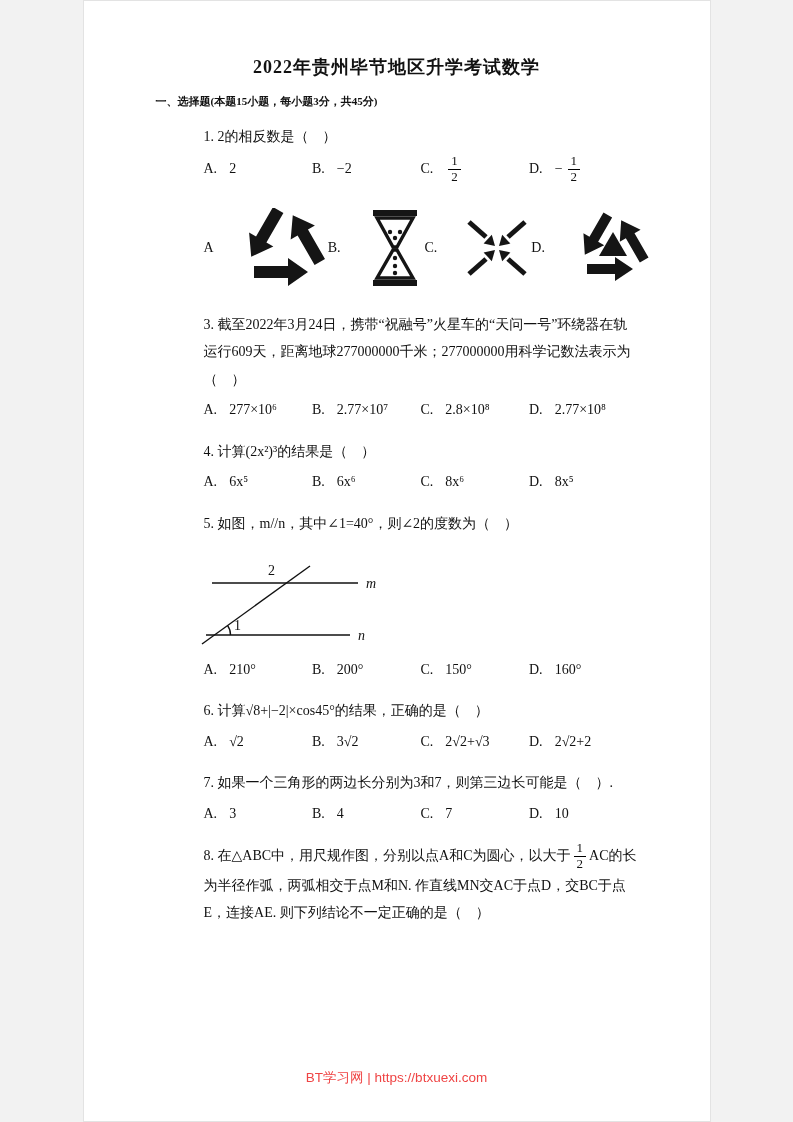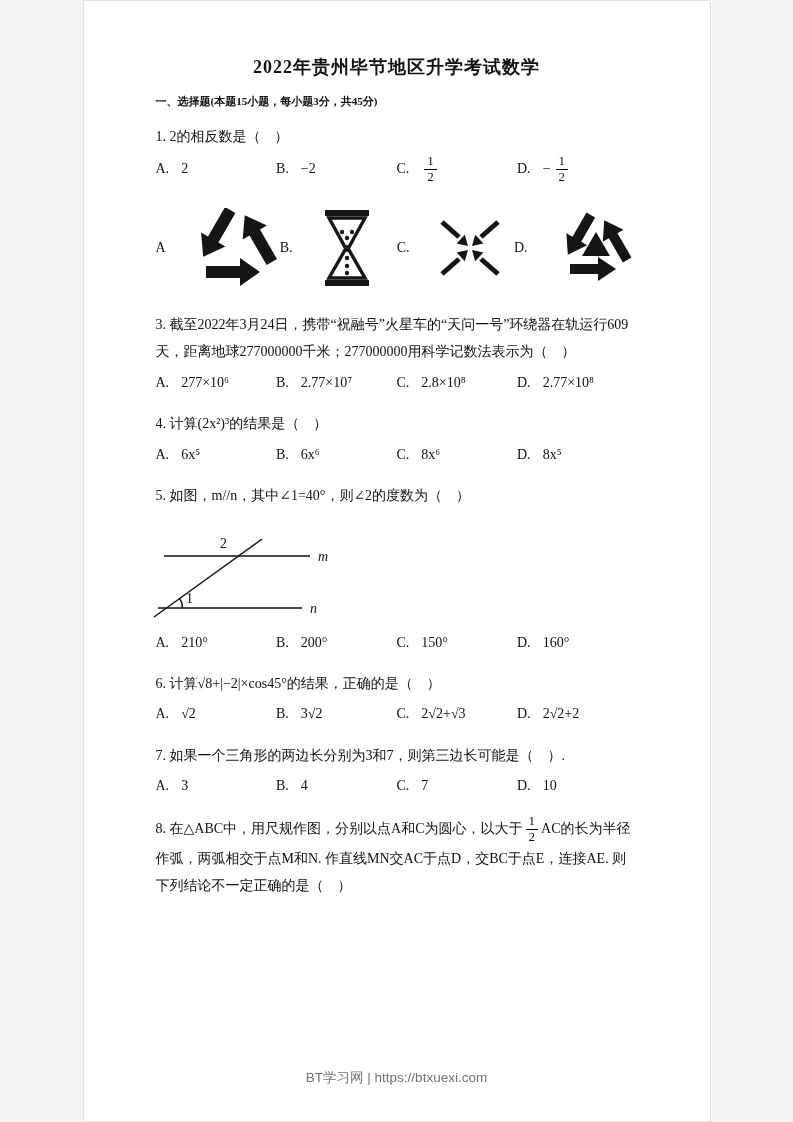--- a/index.html
+++ b/index.html
@@ -5,21 +5,21 @@
   * { margin:0; padding:0; box-sizing:border-box; }
   html,body { background:#f2f2f2; }
   body { font-family:"Liberation Serif","DejaVu Serif","DejaVu Sans",serif; color:#111; }
   .page {
     position:relative; width:628px; height:1122px; margin:0 auto;
     background:#fff; border:1px solid #e3e3e3;
     padding:54px 72px 2px 72px; overflow:hidden;
   }
   .title { text-align:center; font-size:18px; font-weight:bold; letter-spacing:1px; }
   .section-header { margin-top:15px; font-size:11px; font-weight:bold; }
-  .question { margin-top:14px; }
+  .question { margin-top:14px;margin-left:48px; }
   .q-text { font-size:14px; line-height:1.95; }
   .options {
     display:grid; grid-template-columns:repeat(4,1fr);
     margin-top:4px; font-size:14px; line-height:1.9;
   }
   .opt { display:flex; align-items:center; }
   .opt .lbl { margin-right:12px; white-space:nowrap; }
   .opt .val { white-space:nowrap; }
   
   .frac {
@@ -32,21 +32,21 @@
   
   .icon-row {
     display:grid; grid-template-columns:repeat(4,1fr);
     align-items:center; margin-top:8px; height:98px; font-size:14px;
   }
   .icon-cell { display:flex; align-items:center; }
   .icon-cell .lbl { margin-right:26px; }
   .figure { margin:6px 0 2px -6px; }
   .footer {
     position:absolute; left:0; right:0; top:1068px;
-    text-align:center; color:#737373; font-size:13.5px;
+    text-align:center; color:#ef4444; font-size:13.5px;
     font-family:"Liberation Sans","DejaVu Sans",sans-serif;
   }
 </style>
 </head>
 <body>
 
 <div class="page">
 
   <div class="title">2022年贵州毕节地区升学考试数学</div>
 

